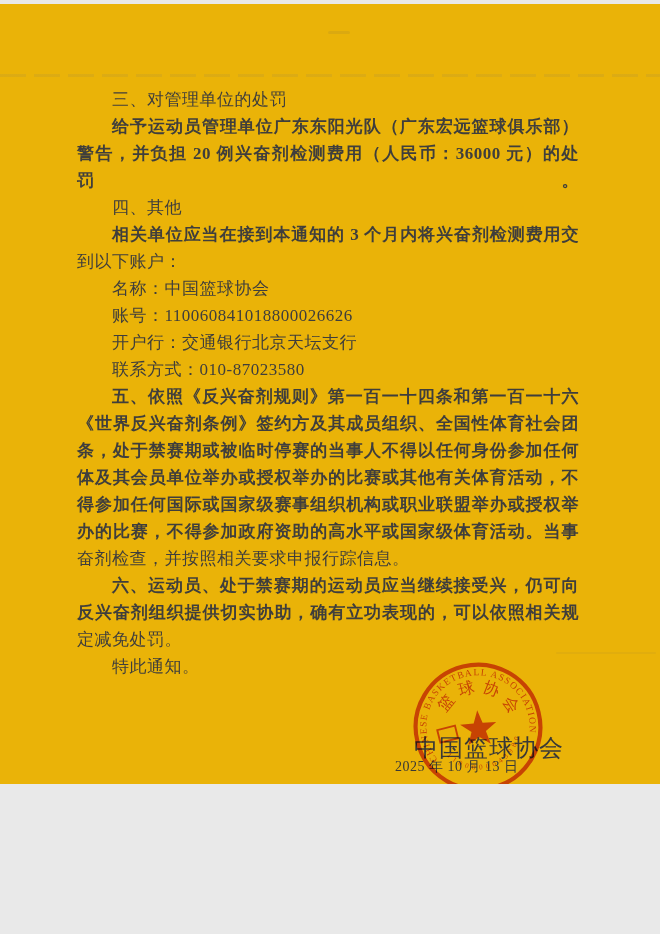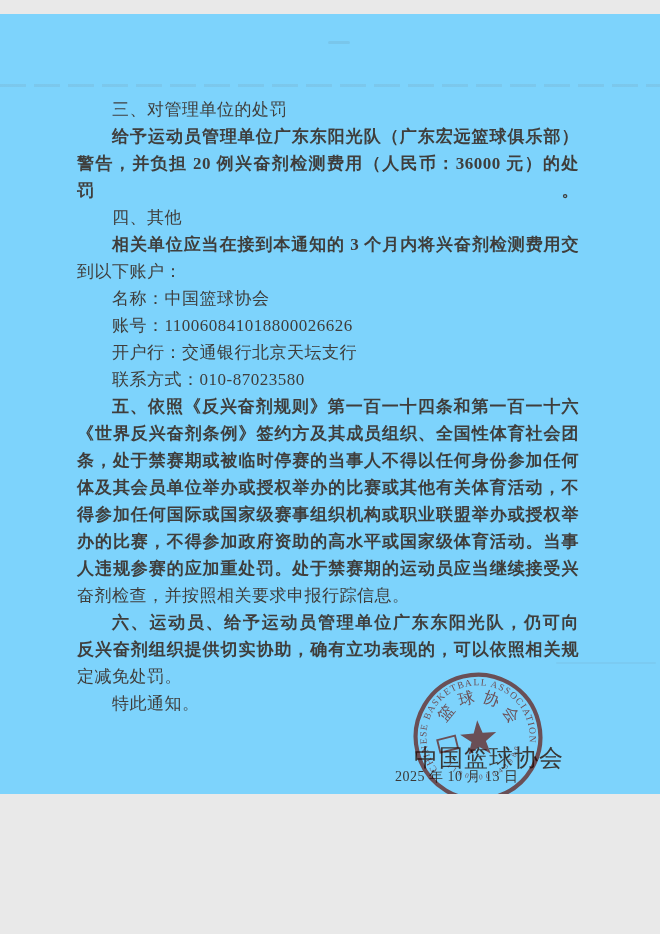--- a/index.html
+++ b/index.html
@@ -3,22 +3,22 @@
 <meta charset="utf-8">
 <style>
   html,body{margin:0;padding:0;}
   body{
     background:#e9e9e9;
     font-family:"Liberation Serif","DejaVu Serif",serif;
   }
   .page{
     position:relative;
     width:660px;height:780px;
-    margin:14px auto;
-    background:#7dd3fc;
+    margin:4px auto;
+    background:#eab308;
     overflow:hidden;
     color:#3f3e3c;
   }
   
   .scan-line{
     position:absolute;left:0;top:70px;width:660px;height:3px;
     background:repeating-linear-gradient(90deg,
       rgba(110,110,110,.14) 0 26px, rgba(110,110,110,0) 26px 34px);
     opacity:.8;
   }
@@ -87,23 +87,22 @@
       <div class="line indent">名称：中国篮球协会</div>
       <div class="line indent">账号：110060841018800026626</div>
       <div class="line indent">开户行：交通银行北京天坛支行</div>
       <div class="line indent">联系方式：010-87023580</div>
       <div class="line indent justify">五、依照《反兴奋剂规则》第一百一十四条和第一百一十六</div>
       <div class="line justify">《世界反兴奋剂条例》签约方及其成员组织、全国性体育社会团</div>
       <div class="line justify">条，处于禁赛期或被临时停赛的当事人不得以任何身份参加任何</div>
       <div class="line justify">体及其会员单位举办或授权举办的比赛或其他有关体育活动，不</div>
       <div class="line justify">得参加任何国际或国家级赛事组织机构或职业联盟举办或授权举</div>
       <div class="line justify">办的比赛，不得参加政府资助的高水平或国家级体育活动。当事</div>
-      <div class="line justify">人违规参赛的应加重处罚。处于禁赛期的运动员应当继续接受兴</div>
       <div class="line">奋剂检查，并按照相关要求申报行踪信息。</div>
-      <div class="line indent justify">六、运动员、给予运动员管理单位广东东阳光队，仍可向</div>
+      <div class="line indent justify">六、运动员、处于禁赛期的运动员应当继续接受兴，仍可向</div>
       <div class="line justify">反兴奋剂组织提供切实协助，确有立功表现的，可以依照相关规</div>
       <div class="line">定减免处罚。</div>
       <div class="line indent">特此通知。</div>
     </div>
 
   <div class="sig-name">中国篮球协会</div>
   <div class="sig-date">2025 年 10 月 13 日</div>
 
   <svg class="seal" viewBox="0 0 200 200">
     <circle class="ring" cx="100" cy="100" r="82" stroke-width="5.5"></circle>

